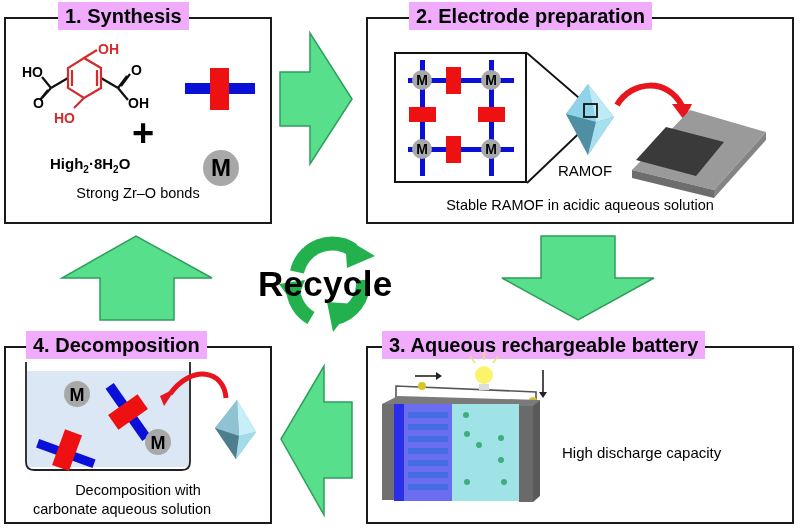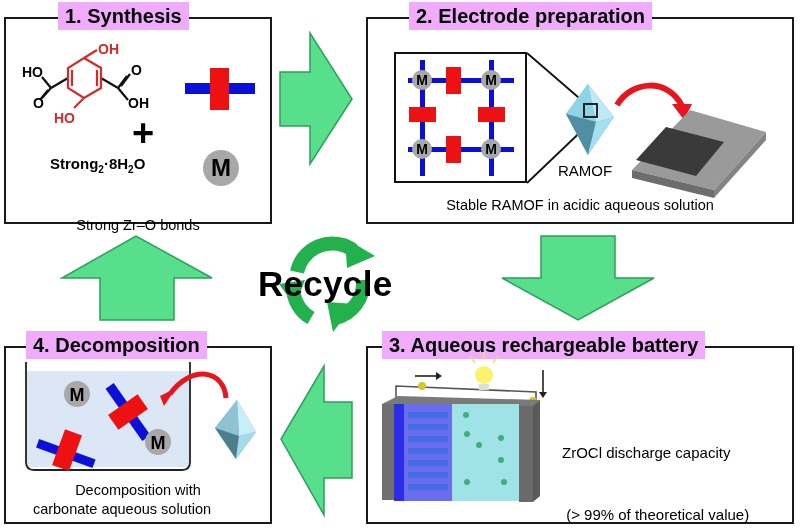--- a/index.html
+++ b/index.html
@@ -47,34 +47,34 @@
   <text x="33" y="108" font-size="14" font-weight="bold" font-family="Liberation Sans, sans-serif">O</text>
   <text x="131" y="75" font-size="14" font-weight="bold" font-family="Liberation Sans, sans-serif">O</text>
   <text x="128" y="108" font-size="14" font-weight="bold" font-family="Liberation Sans, sans-serif">OH</text>
   <text x="98" y="54" font-size="14" font-weight="bold" fill="#d42a2a" font-family="Liberation Sans, sans-serif">OH</text>
   <text x="54" y="123" font-size="14" font-weight="bold" fill="#d42a2a" font-family="Liberation Sans, sans-serif">HO</text>
 </svg>
 
 <div class="abs" style="left:132px; top:114px; font-size:38px; font-weight:bold; line-height:38px;">+</div>
 
 <div class="abs" style="left:50px; top:155px; font-size:15px; font-weight:bold; white-space:nowrap;">
-  <span>Strong</span><sub style="font-size:10px;">2</sub><span>·8H</span><sub style="font-size:10px;">2</sub><span>O</span>
+  <span>High</span><sub style="font-size:10px;">2</sub><span>·8H</span><sub style="font-size:10px;">2</sub><span>O</span>
 </div>
 
 <svg style="left:185px; top:68px;" width="72" height="46">
   <rect x="0" y="15" width="70" height="11" fill="#0a10d8"></rect>
   <rect x="25" y="0" width="19" height="42" fill="#ee1111"></rect>
 </svg>
 
 <div class="abs" style="left:203px; top:150px; width:36px; height:36px; border-radius:50%; background:#a8a8a8;
             display:flex; align-items:center; justify-content:center; font-weight:bold; font-size:24px;">
   <span>M</span>
 </div>
 
-<div class="caption" style="left:4px; top:184px; width:268px;margin-top:32px;">Strong Zr–O bonds</div>
+<div class="caption" style="left:4px; top:184px; width:268px;">Strong Zr–O bonds</div>
 
 <div class="panel" style="left:366px; top:17px; width:428px; height:207px;"></div>
 <div class="panel-title" style="left:409px; top:2px;">2. Electrode preparation</div>
 
 <svg style="left:394px; top:52px;" width="134" height="132">
   <rect x="1" y="1" width="131" height="129" fill="#fff" stroke="#111" stroke-width="2"></rect>
   <g fill="#0a10d8">
     <rect x="14" y="26" width="106" height="5"></rect>
     <rect x="14" y="95" width="106" height="5"></rect>
     <rect x="26" y="8" width="5" height="116"></rect>
@@ -230,17 +230,16 @@
     <circle cx="467" cy="434" r="3"></circle>
     <circle cx="479" cy="445" r="3"></circle>
     <circle cx="501" cy="438" r="3"></circle>
     <circle cx="501" cy="460" r="3"></circle>
     <circle cx="467" cy="482" r="3"></circle>
     <circle cx="504" cy="482" r="3"></circle>
   </g>
 </svg>
 
 <div class="abs" style="left:562px; top:402px; font-size:15px; line-height:20.5px; white-space:pre;">
-  <div>ZrOCl discharge capacity</div>
-  <div> (&gt; 99% of theoretical value)</div>
+  <div>High discharge capacity</div>
   
   
 </div>
 
 </body></html>

